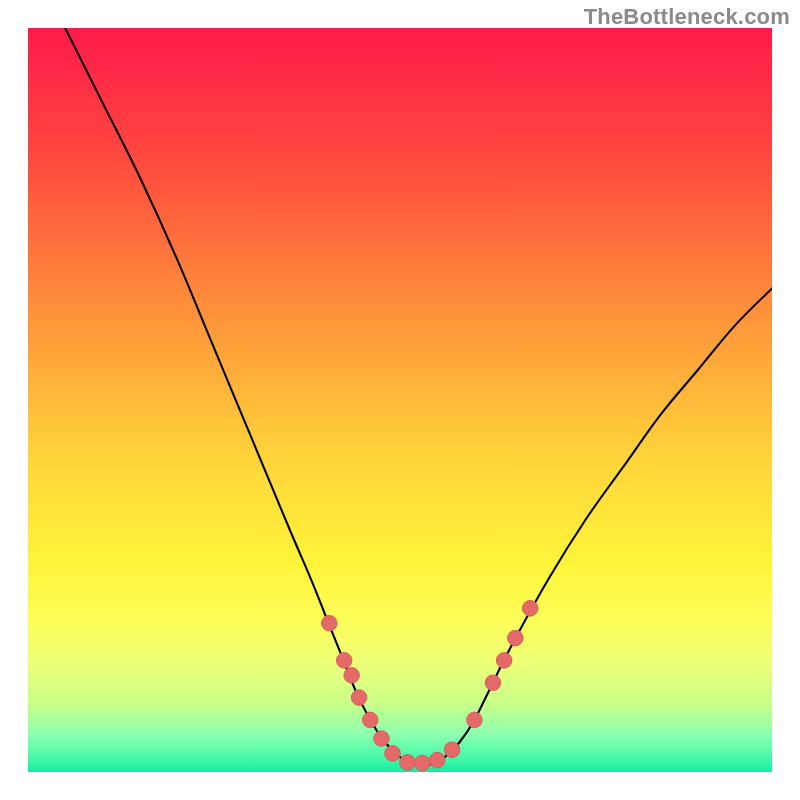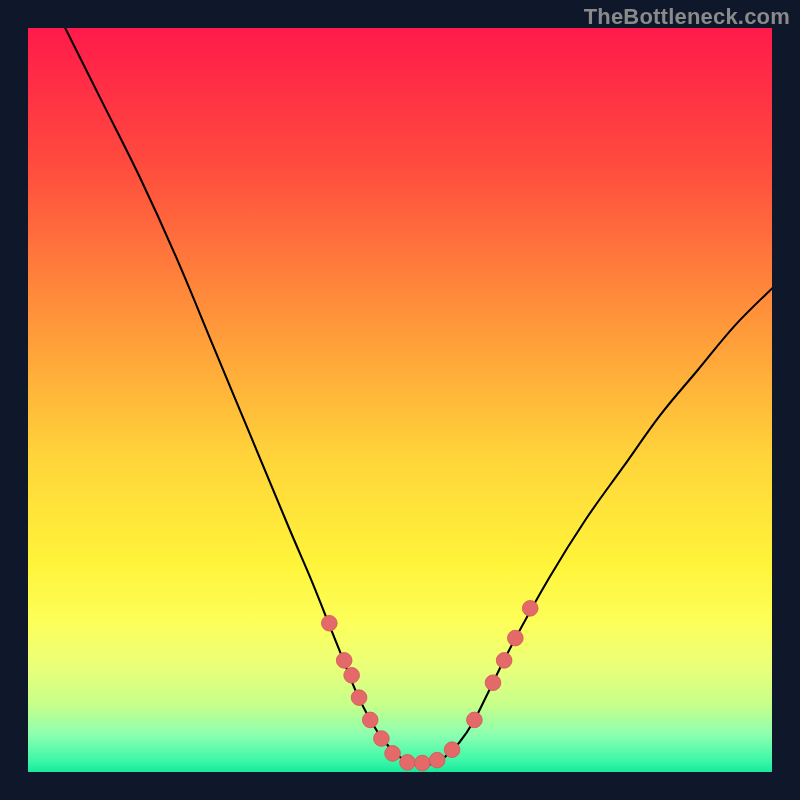--- a/index.html
+++ b/index.html
@@ -9,21 +9,21 @@
     height: 800px;
     background: #000;
     overflow: hidden;
   }
   .frame {
     position: absolute;
     left: 0;
     top: 0;
     width: 800px;
     height: 800px;
-    background: #0f172a;
+    background: #ffffff;
   }
   .plot {
     position: absolute;
     left: 28px;
     top: 28px;
     width: 744px;
     height: 744px;
     overflow: hidden;
   }
   .gradient {

